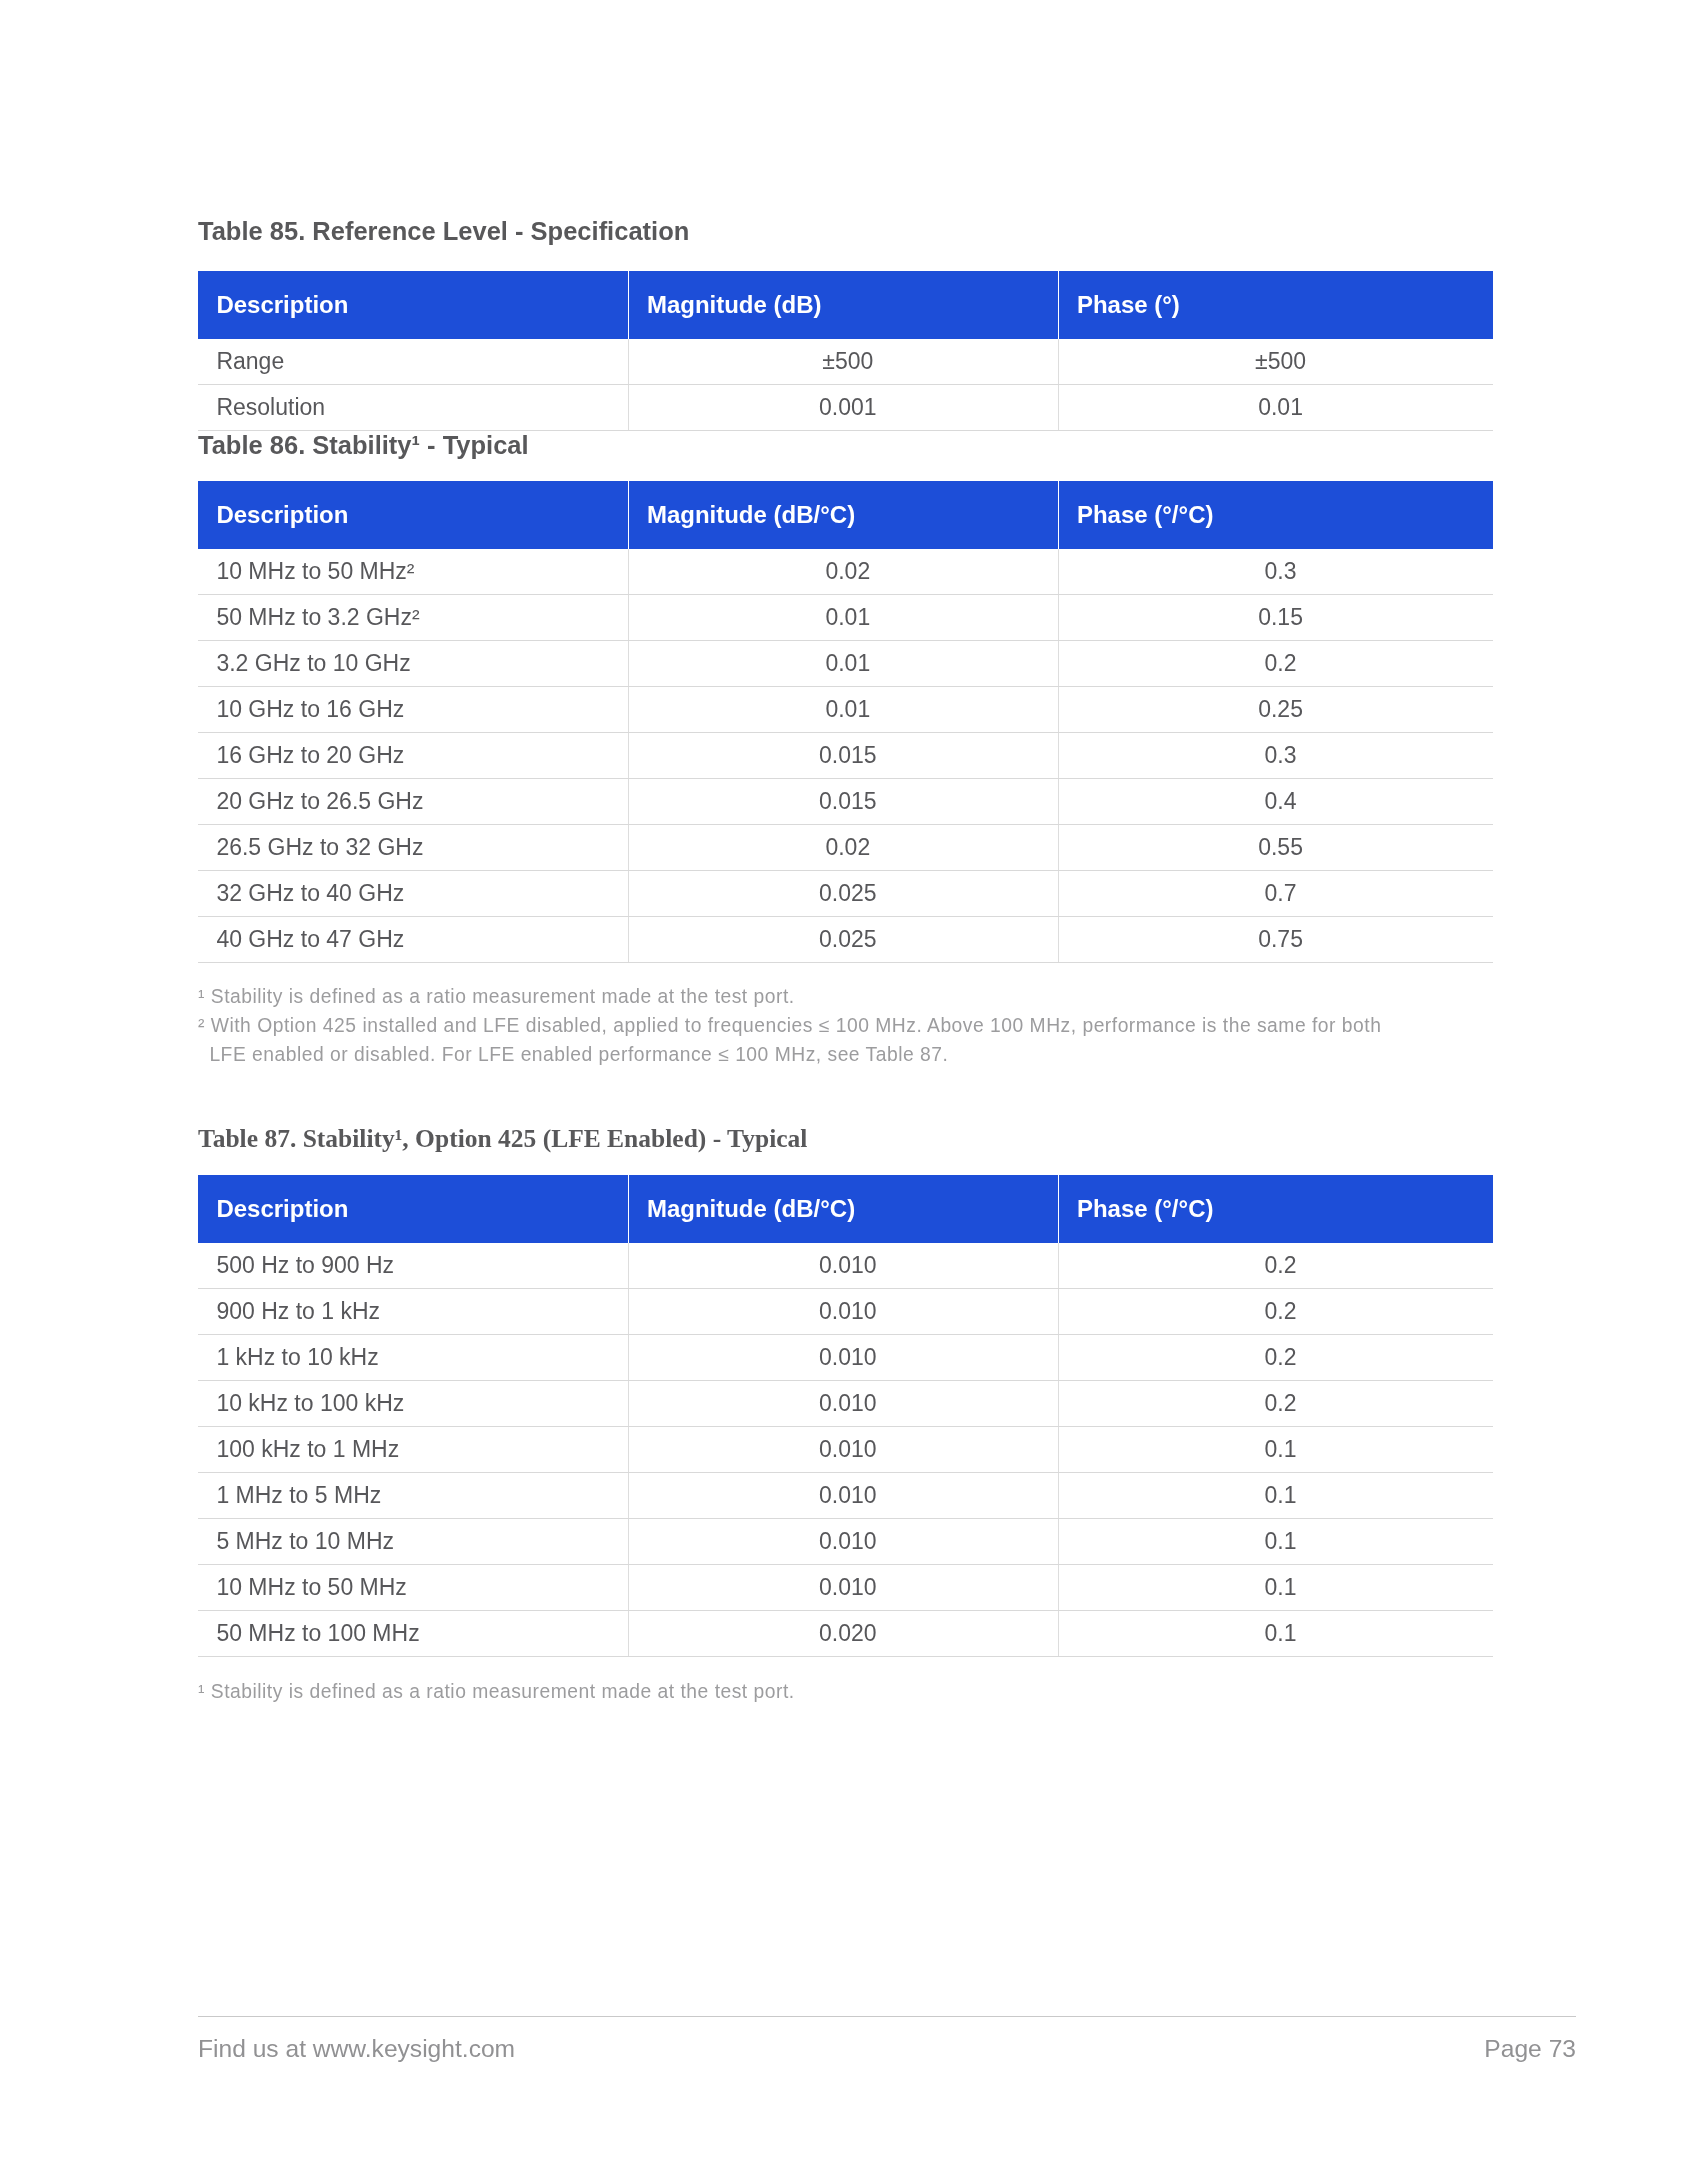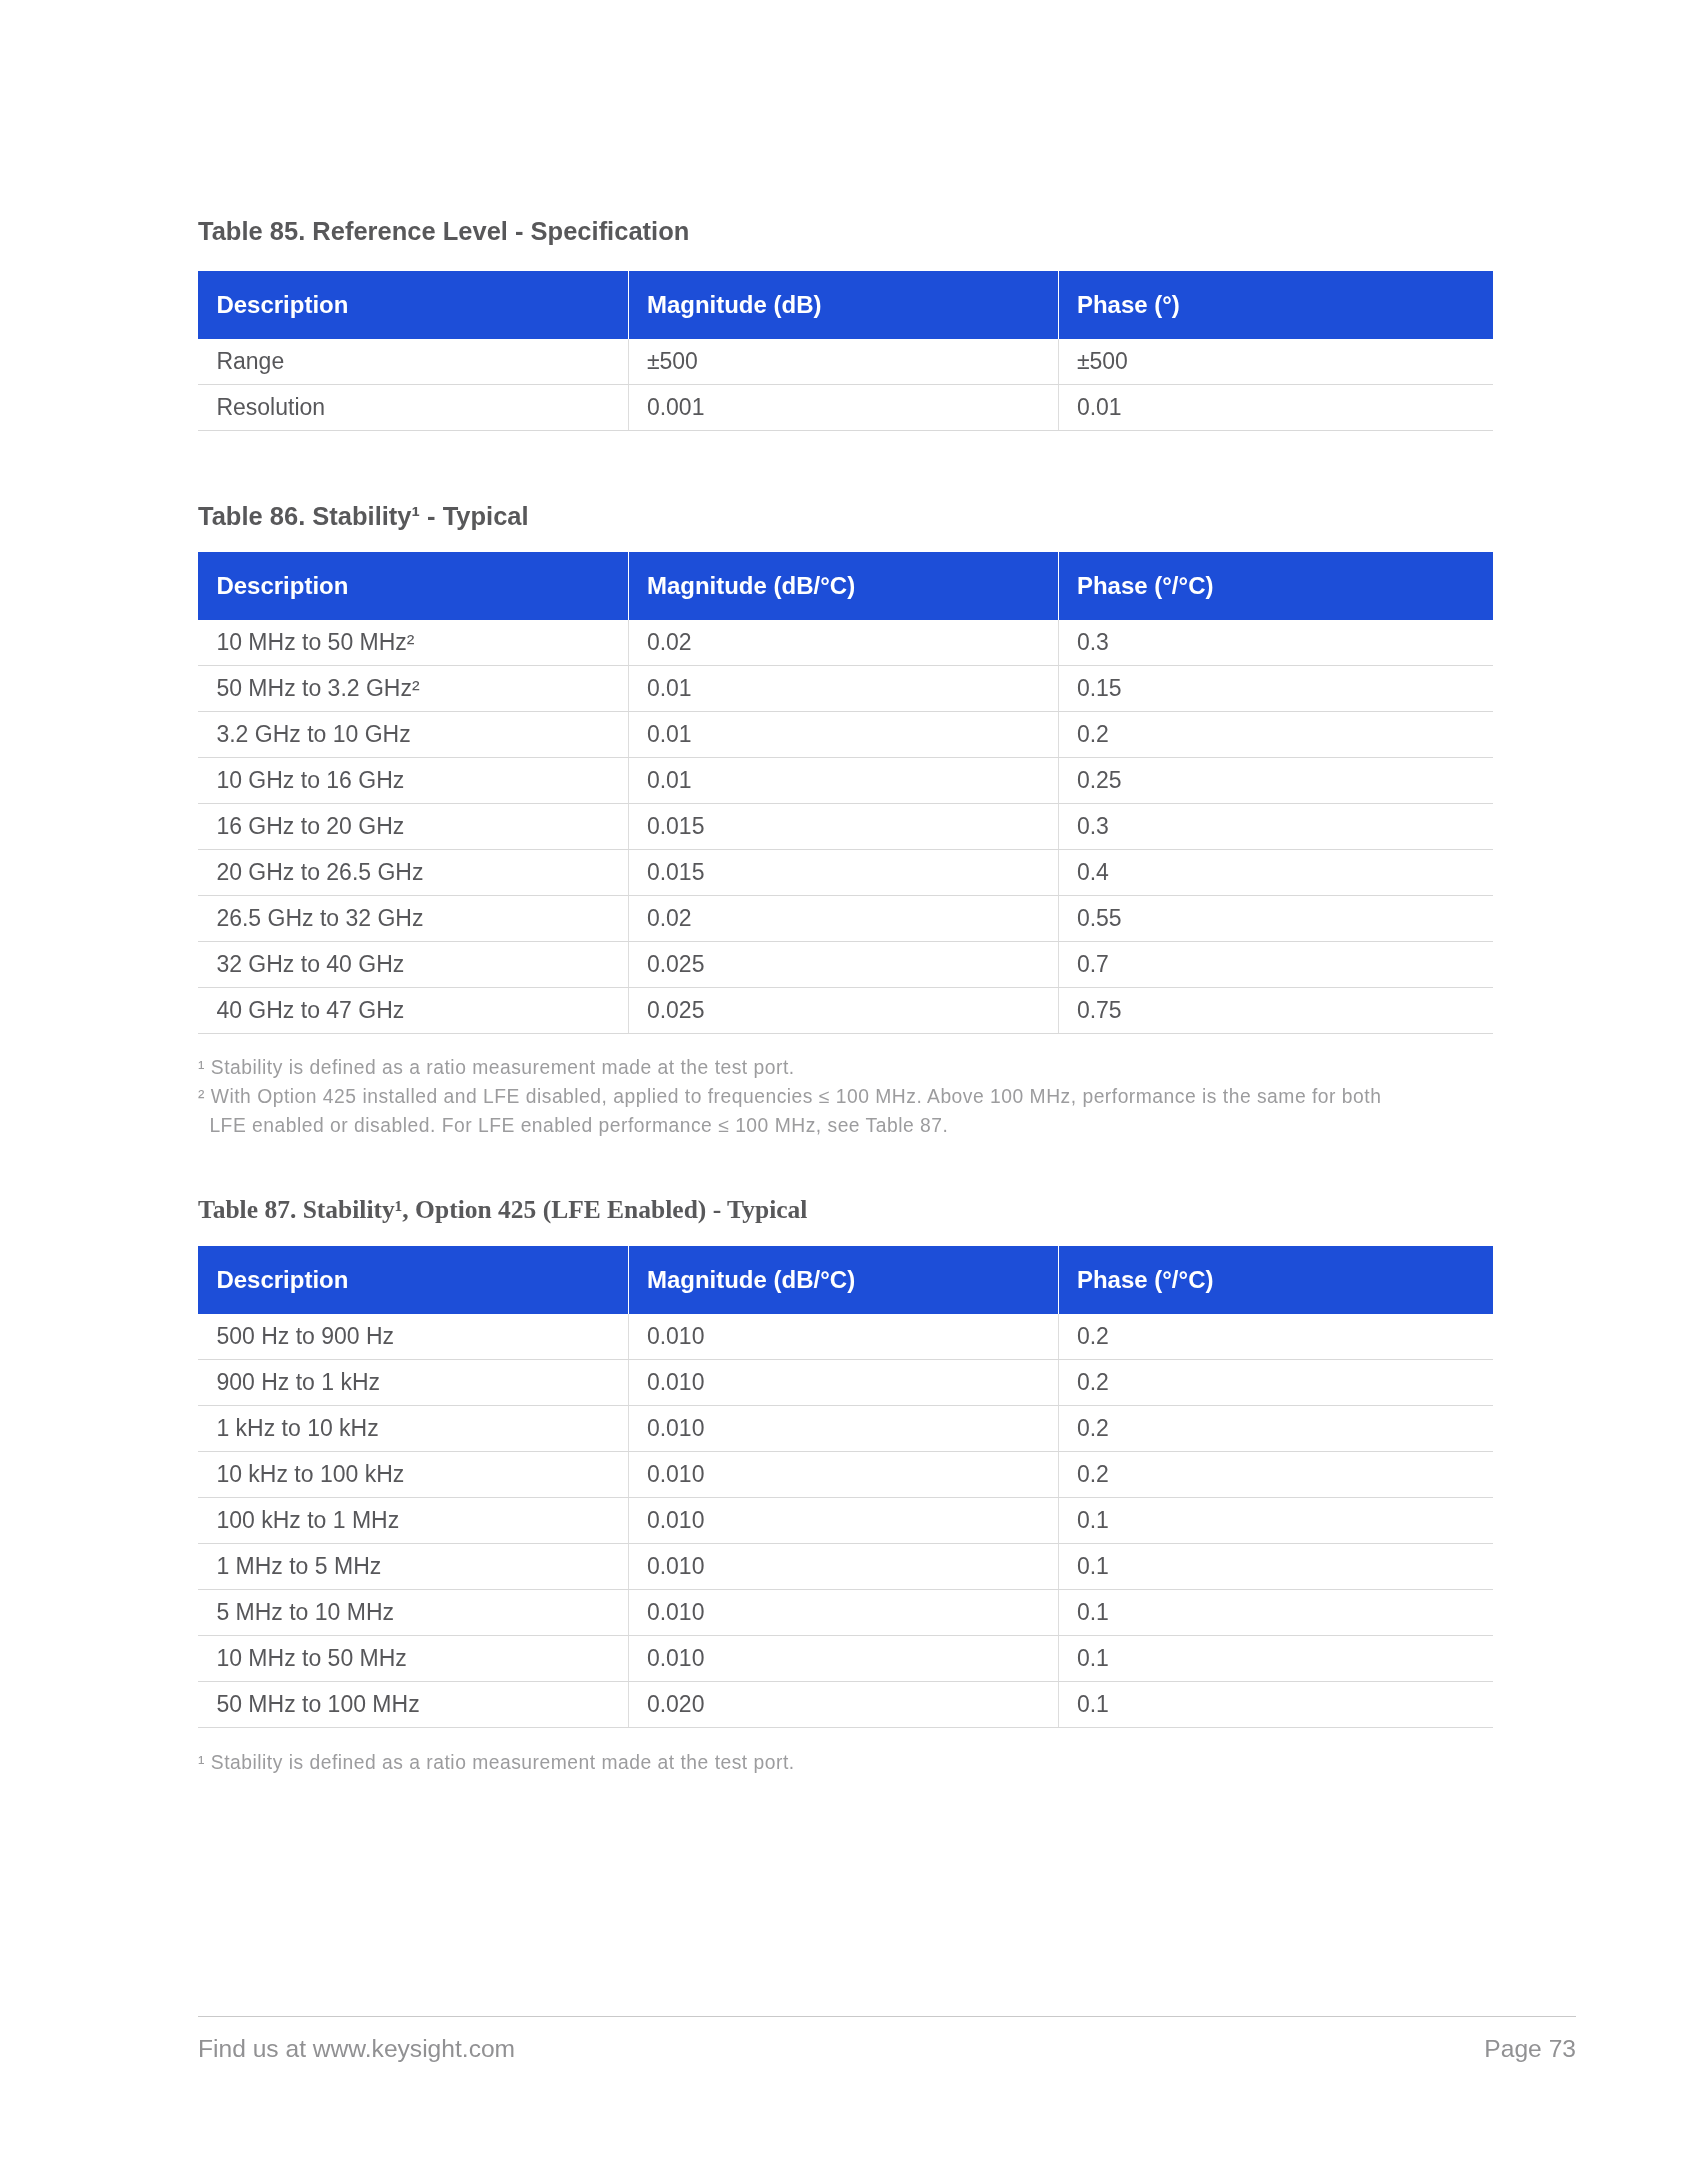--- a/index.html
+++ b/index.html
@@ -19,21 +19,21 @@
     width: 1378px;
   }
   .table-title {
     color: #58585a;
     font-size: 25.5px;
     line-height: 28px;
     font-weight: bold;
     margin: 0;
   }
   .section-85 .table-title { margin-top: 205px; margin-bottom: 26px; }
-  .section-86 .table-title { margin-top: 71px;  margin-bottom: 22px; }
+  .section-86 .table-title {  margin-bottom: 22px; }
   .section-87 .table-title { margin-top: 56px;  margin-bottom: 22px; font-family: Liberation Serif, serif; }
 
   table.spec {
     border-collapse: collapse;
     width: 1295px;
     table-layout: fixed;
   }
   col.c1 { width: 430px; }
   col.c2 { width: 430px; }
   col.c3 { width: 435px; }
@@ -52,21 +52,21 @@
 
   table.spec tbody td {
     background: #ffffff;
     color: #57575a;
     font-size: 23px;
     height: 45px;
     padding: 0 8.8px 0 18.4px;
     vertical-align: middle;
     border-bottom: 0.9px solid #d9d9d9;
   }
-  table.spec tbody td + td { border-left: 0.9px solid #dddddd; }
+  table.spec tbody td + td { border-left: 0.9px solid #dddddd; text-align: center; }
 
   .footnotes { margin-top: 19.3px; }
   .footnote {
     color: #9c9c9e;
     font-size: 19.3px;
     line-height: 29px;
     letter-spacing: 0.5px;
     max-width: 1194px;
     margin: 0;
     padding-left: 11.4px;

